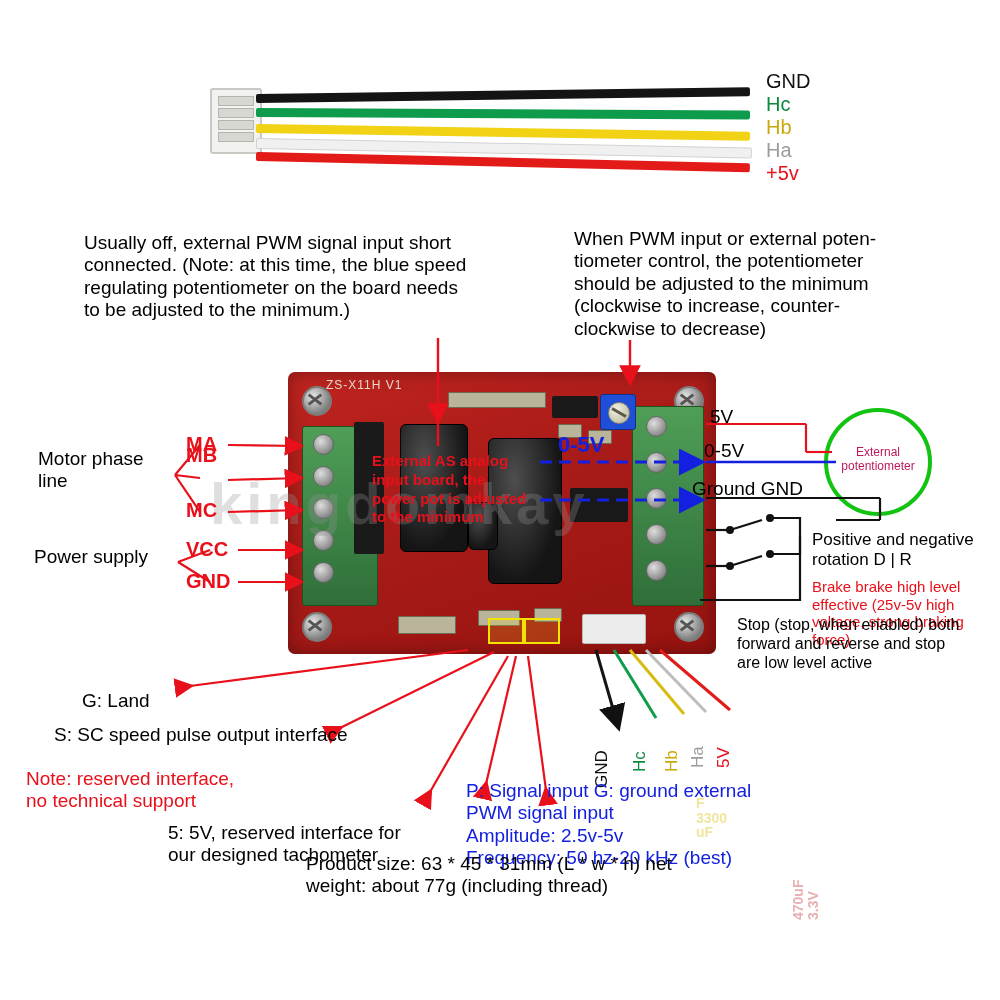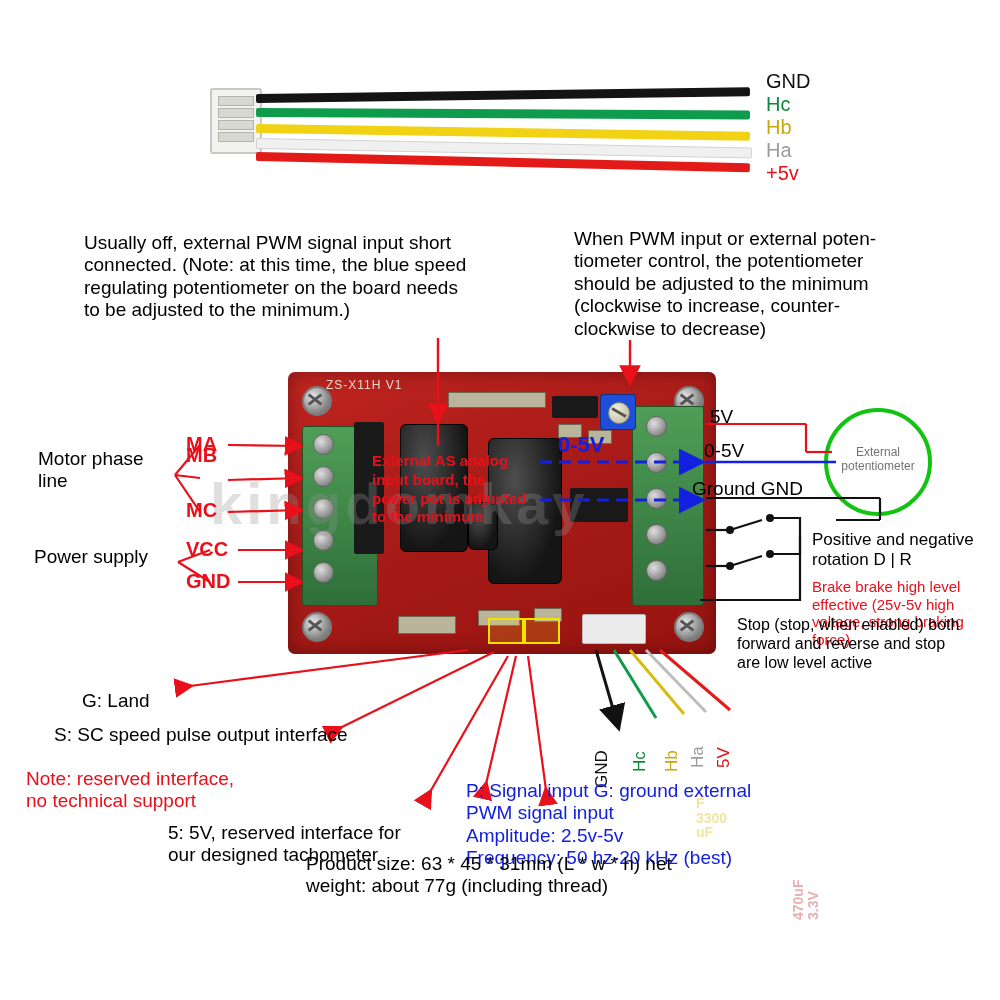--- a/index.html
+++ b/index.html
@@ -166,21 +166,21 @@
     width: 108px; height: 108px;
     border: 4px solid #12c312;
     border-radius: 50%;
     background: rgba(255,255,255,0.0);
     box-sizing: border-box;
   }
   .ext-pot-label {
     position: absolute;
     width: 108px;
     text-align: center;
-    color: #737373;
+    color: #be185d;
     font-size: 12px;
     line-height: 1.2;
   }
   .watermark {
     position: absolute;
     left: 210px; top: 470px;
     font-size: 58px;
     font-weight: bold;
     color: rgba(150,150,150,0.30);
     letter-spacing: 4px;

